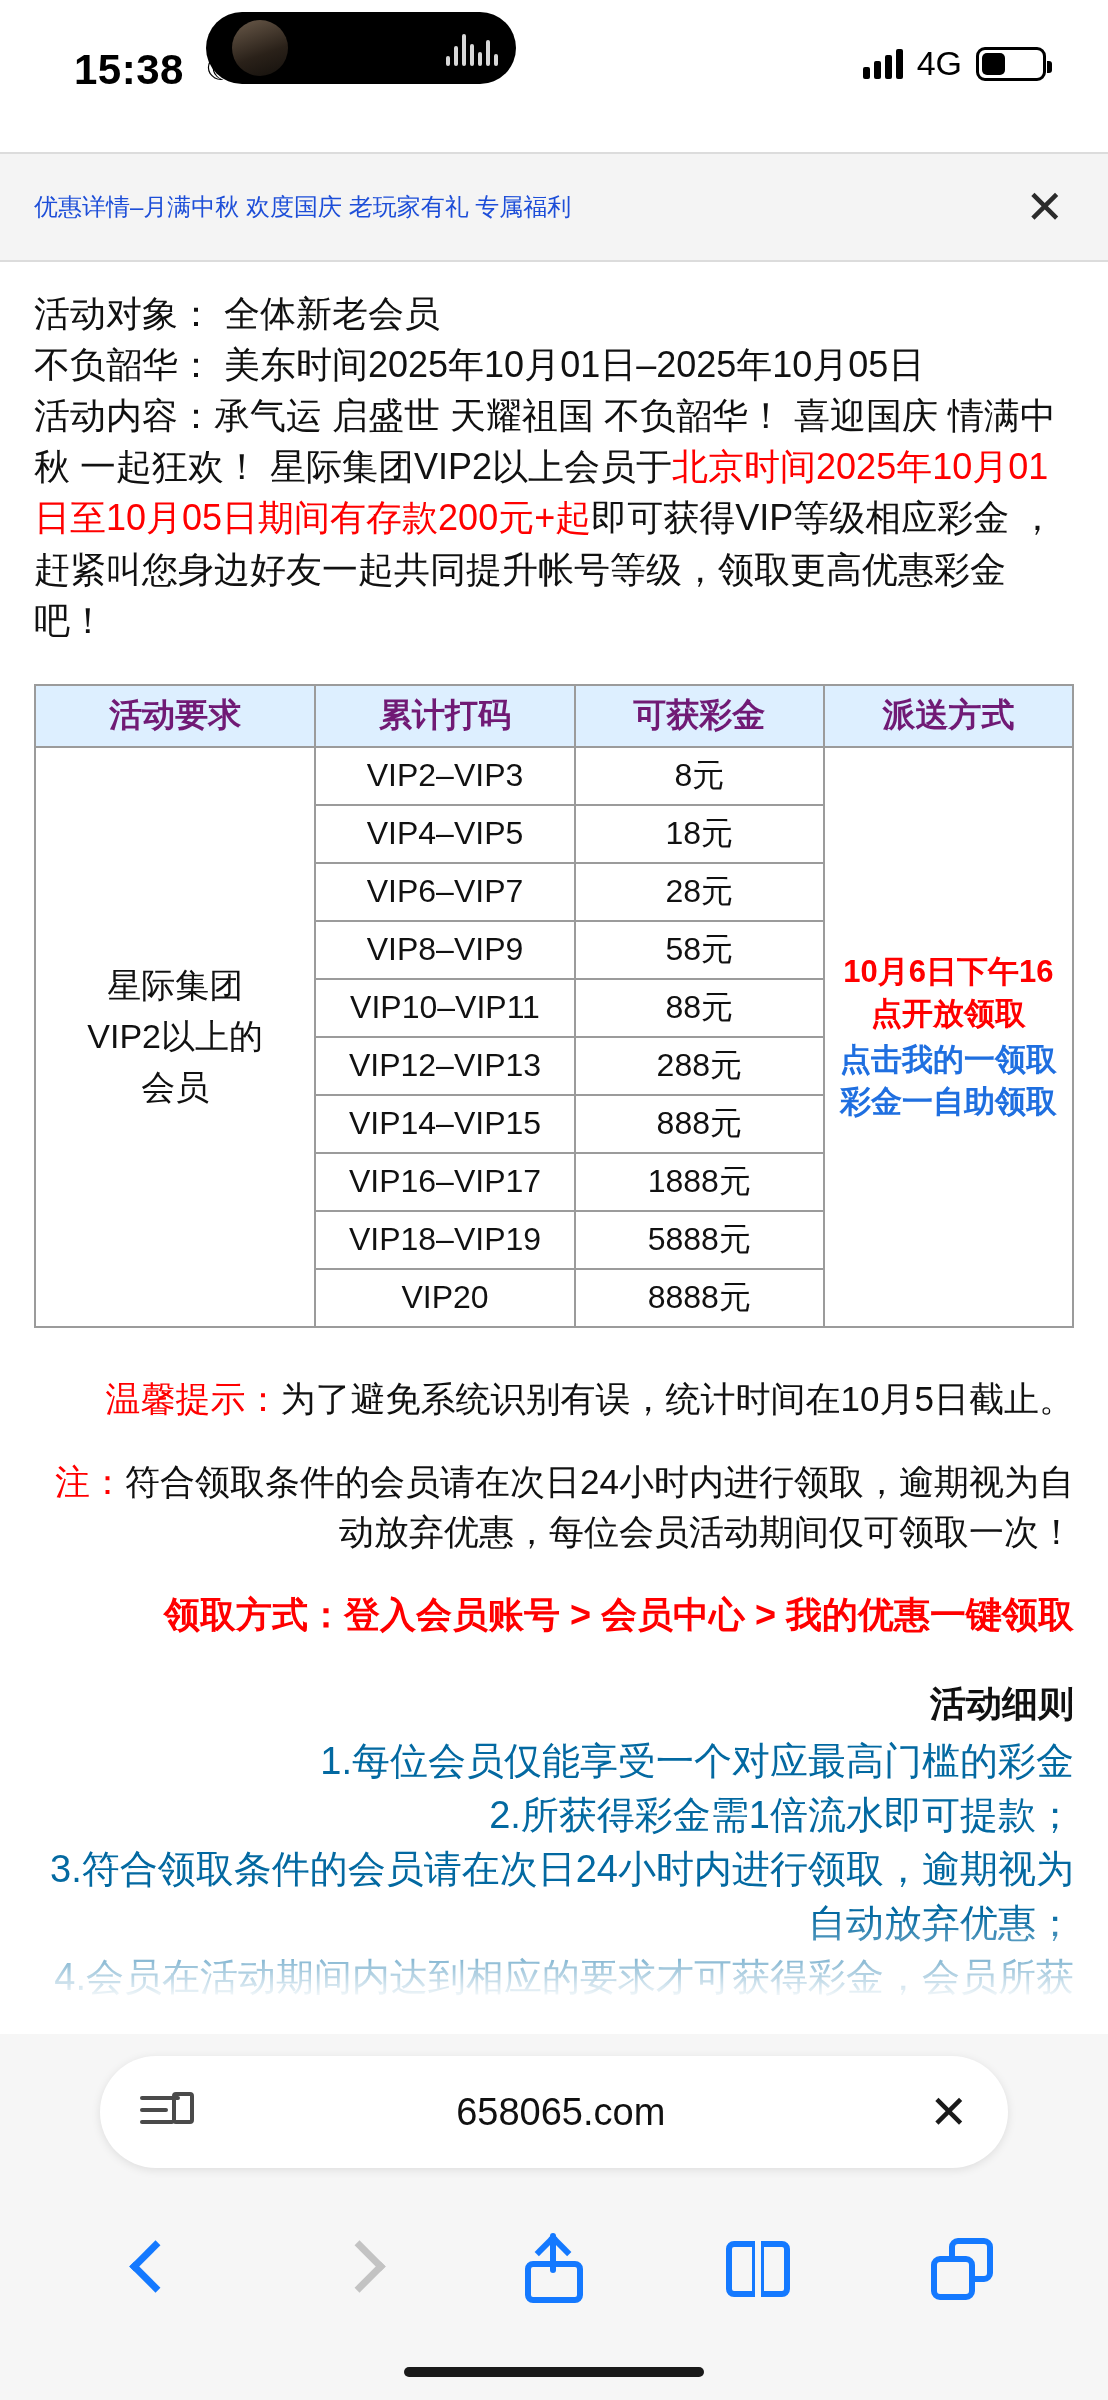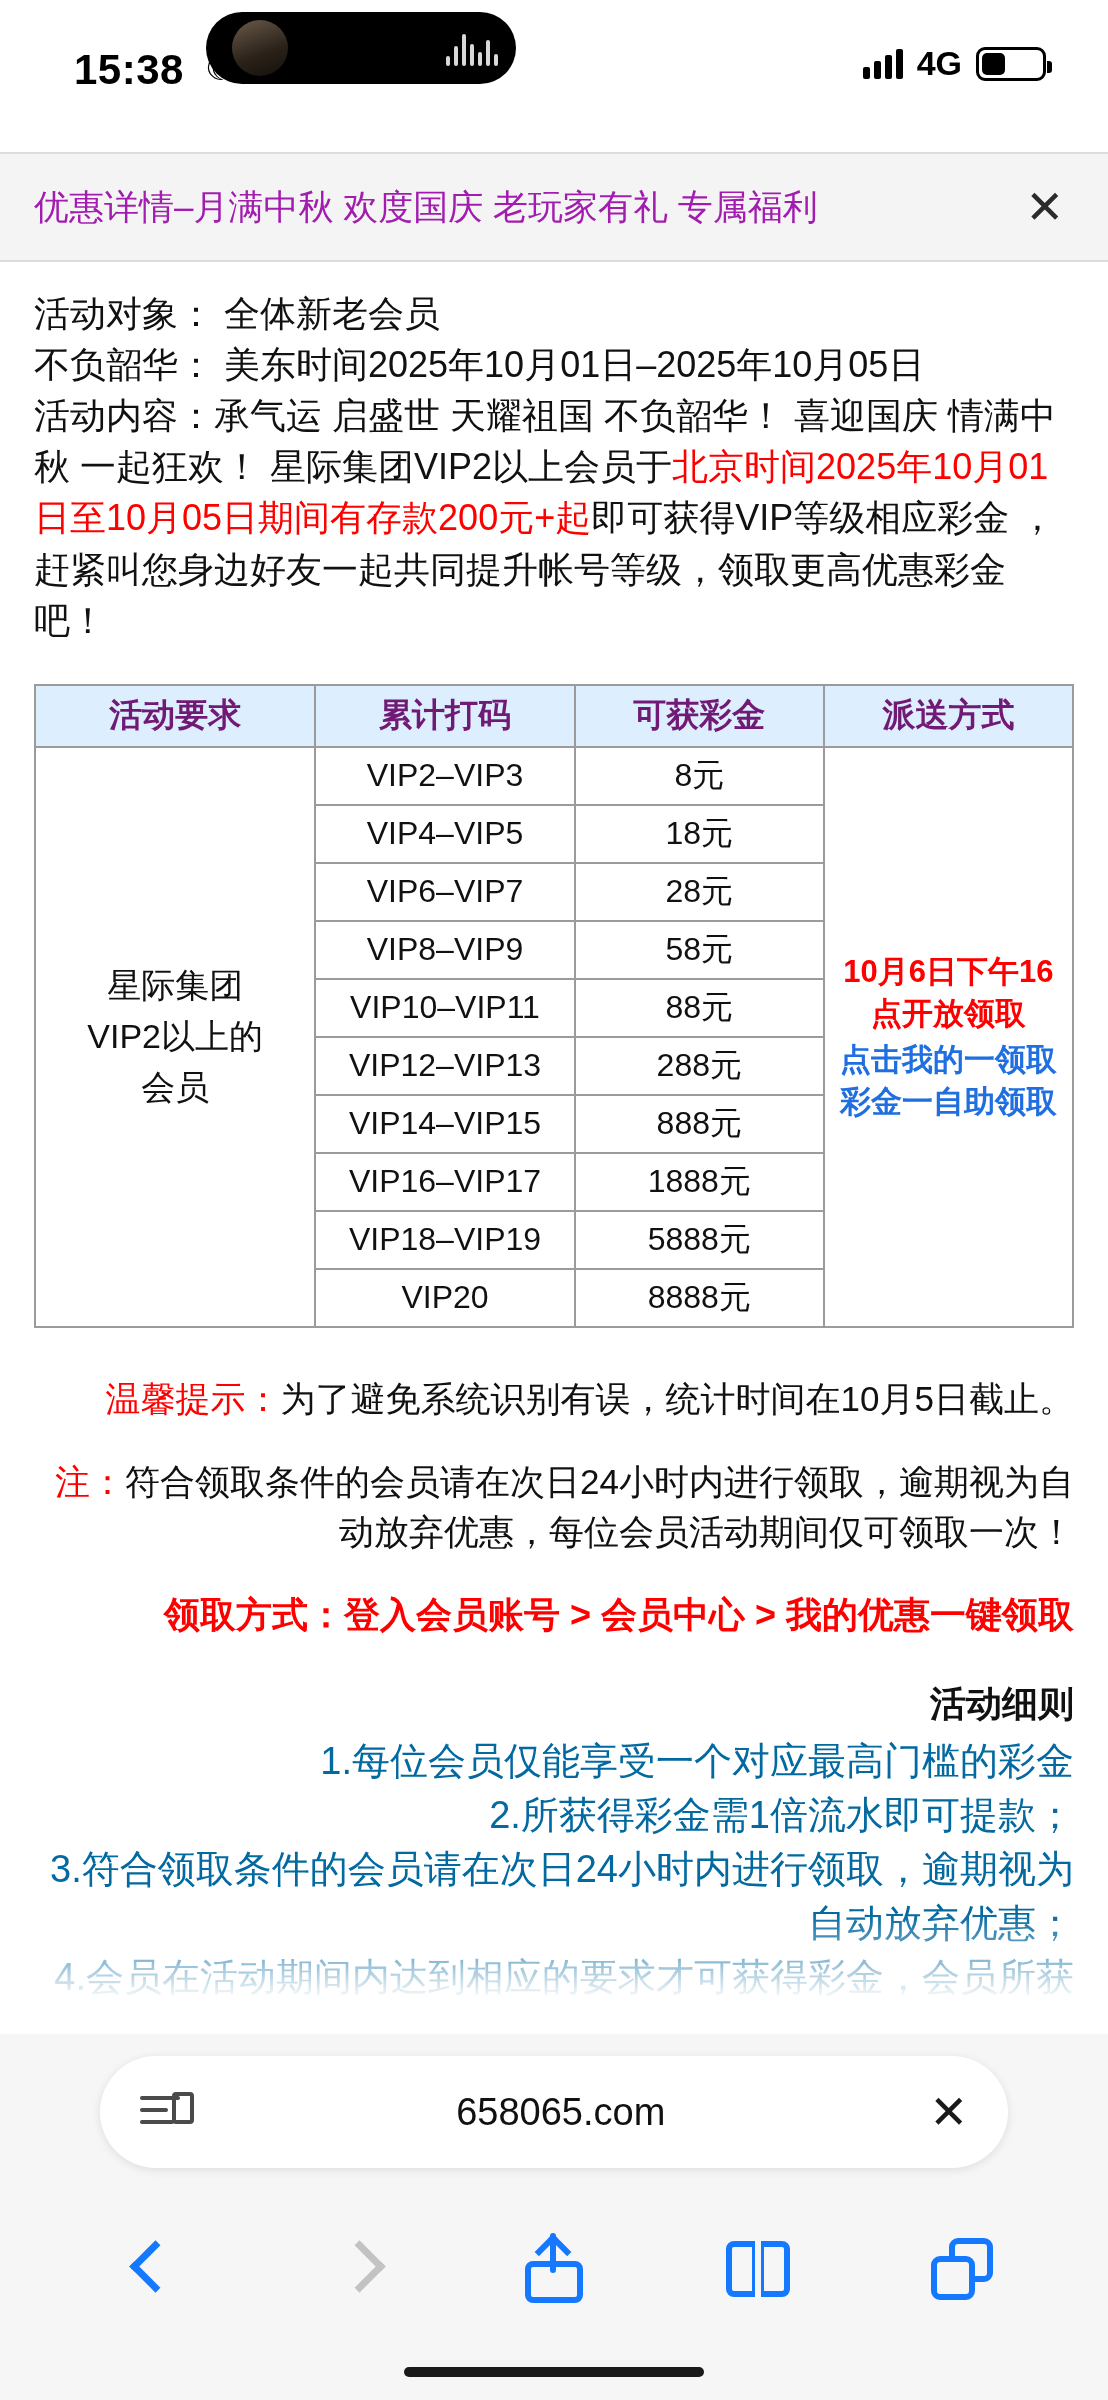--- a/index.html
+++ b/index.html
@@ -82,21 +82,21 @@
     display: flex;
     align-items: center;
     gap: 14px;
   }
   .bars { display: flex; align-items: flex-end; gap: 4px; height: 30px; }
   .bars i { width: 7px; background: #000; border-radius: 2px; }
   .bars i:nth-child(1){height:12px}
   .bars i:nth-child(2){height:18px}
   .bars i:nth-child(3){height:24px}
   .bars i:nth-child(4){height:30px;background:#000}
-  .net { font-size: 34px; font-weight: bold; color:#000; }
+  .net { font-size: 34px; font-weight: normal; color:#000; }
   .batt {
     width: 70px; height: 34px; border: 3px solid #000; border-radius: 9px;
     position: relative; display: flex; align-items: center; padding: 3px;
   }
   .batt::after {
     content: ""; position: absolute; right: -9px; top: 11px;
     width: 5px; height: 12px; background: #000; border-radius: 0 3px 3px 0;
   }
   .batt .fill { height: 100%; width: 40%; background: #000; border-radius: 5px; }
 
@@ -106,22 +106,22 @@
     height: 110px;
     background: #f4f4f4;
     border-top: 2px solid #dcdcdc;
     border-bottom: 2px solid #dcdcdc;
     display: flex;
     align-items: center;
     padding: 0 34px;
   }
   .titlebar .title {
     flex: 1;
-    font-size: 35px;
-    color: #a21caf;
+    font-size: 24px;
+    color: #1d4ed8;
     white-space: nowrap;
     overflow: hidden;
   }
   .close-x {
     font-size: 46px;
     line-height: 1;
     color: #2b2b2b;
     padding: 6px 10px;
     cursor: pointer;
     font-weight: 300;

